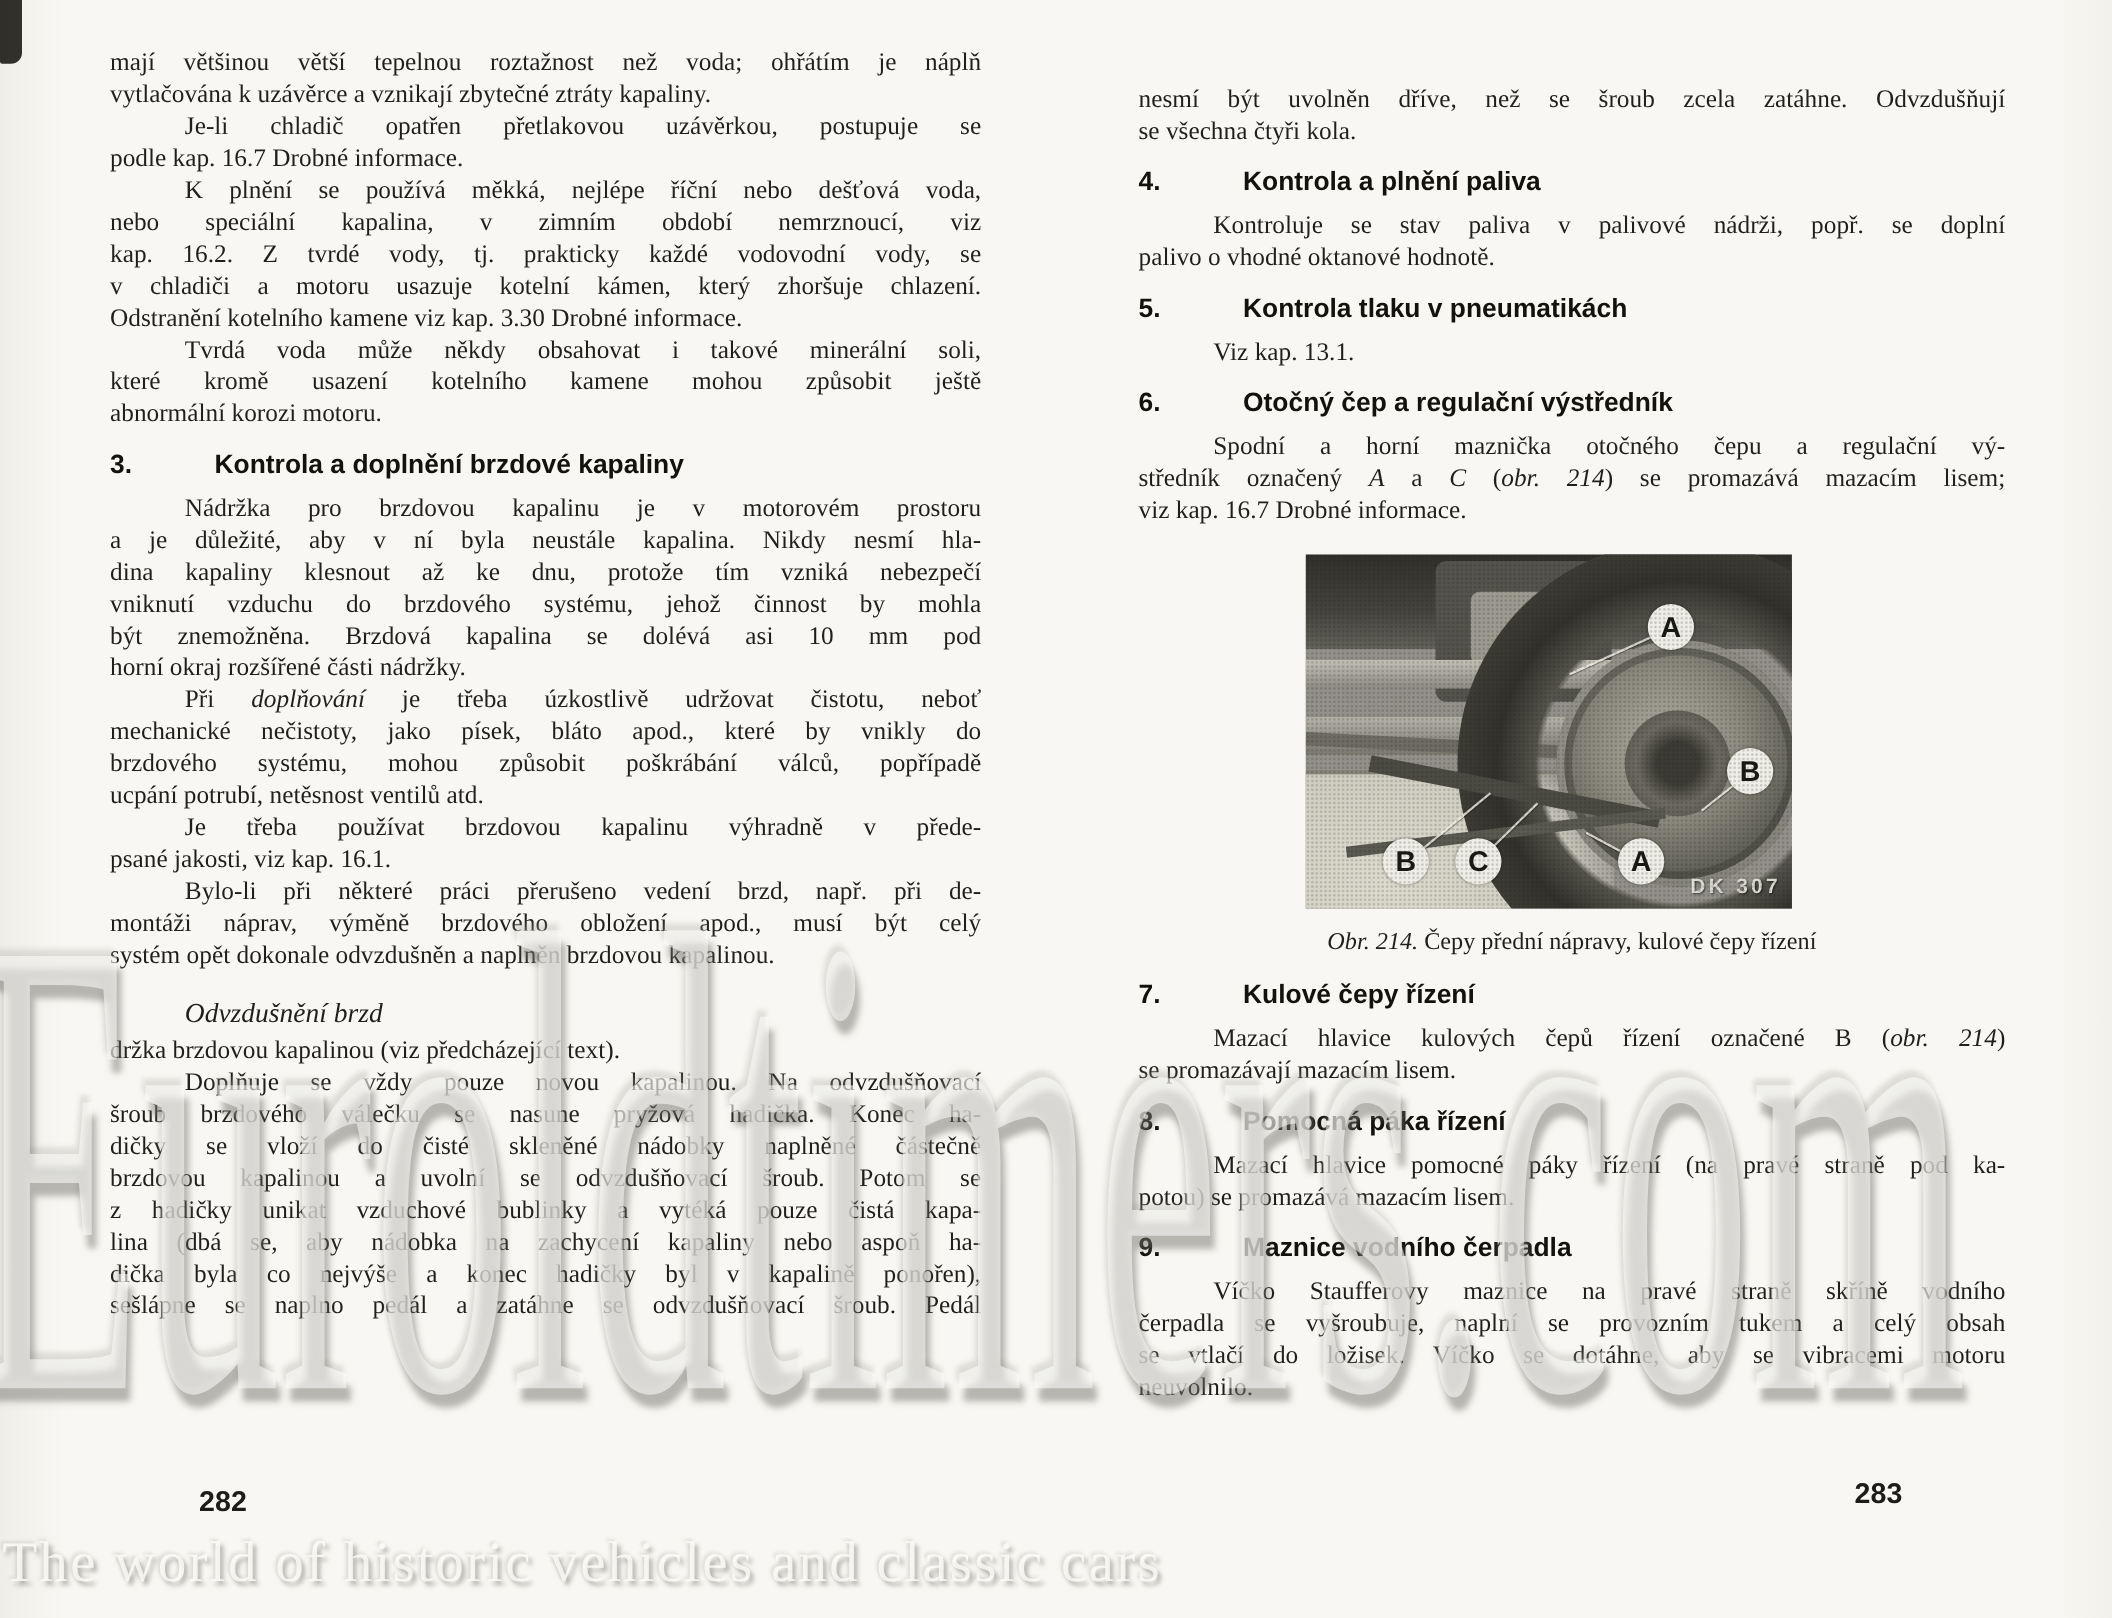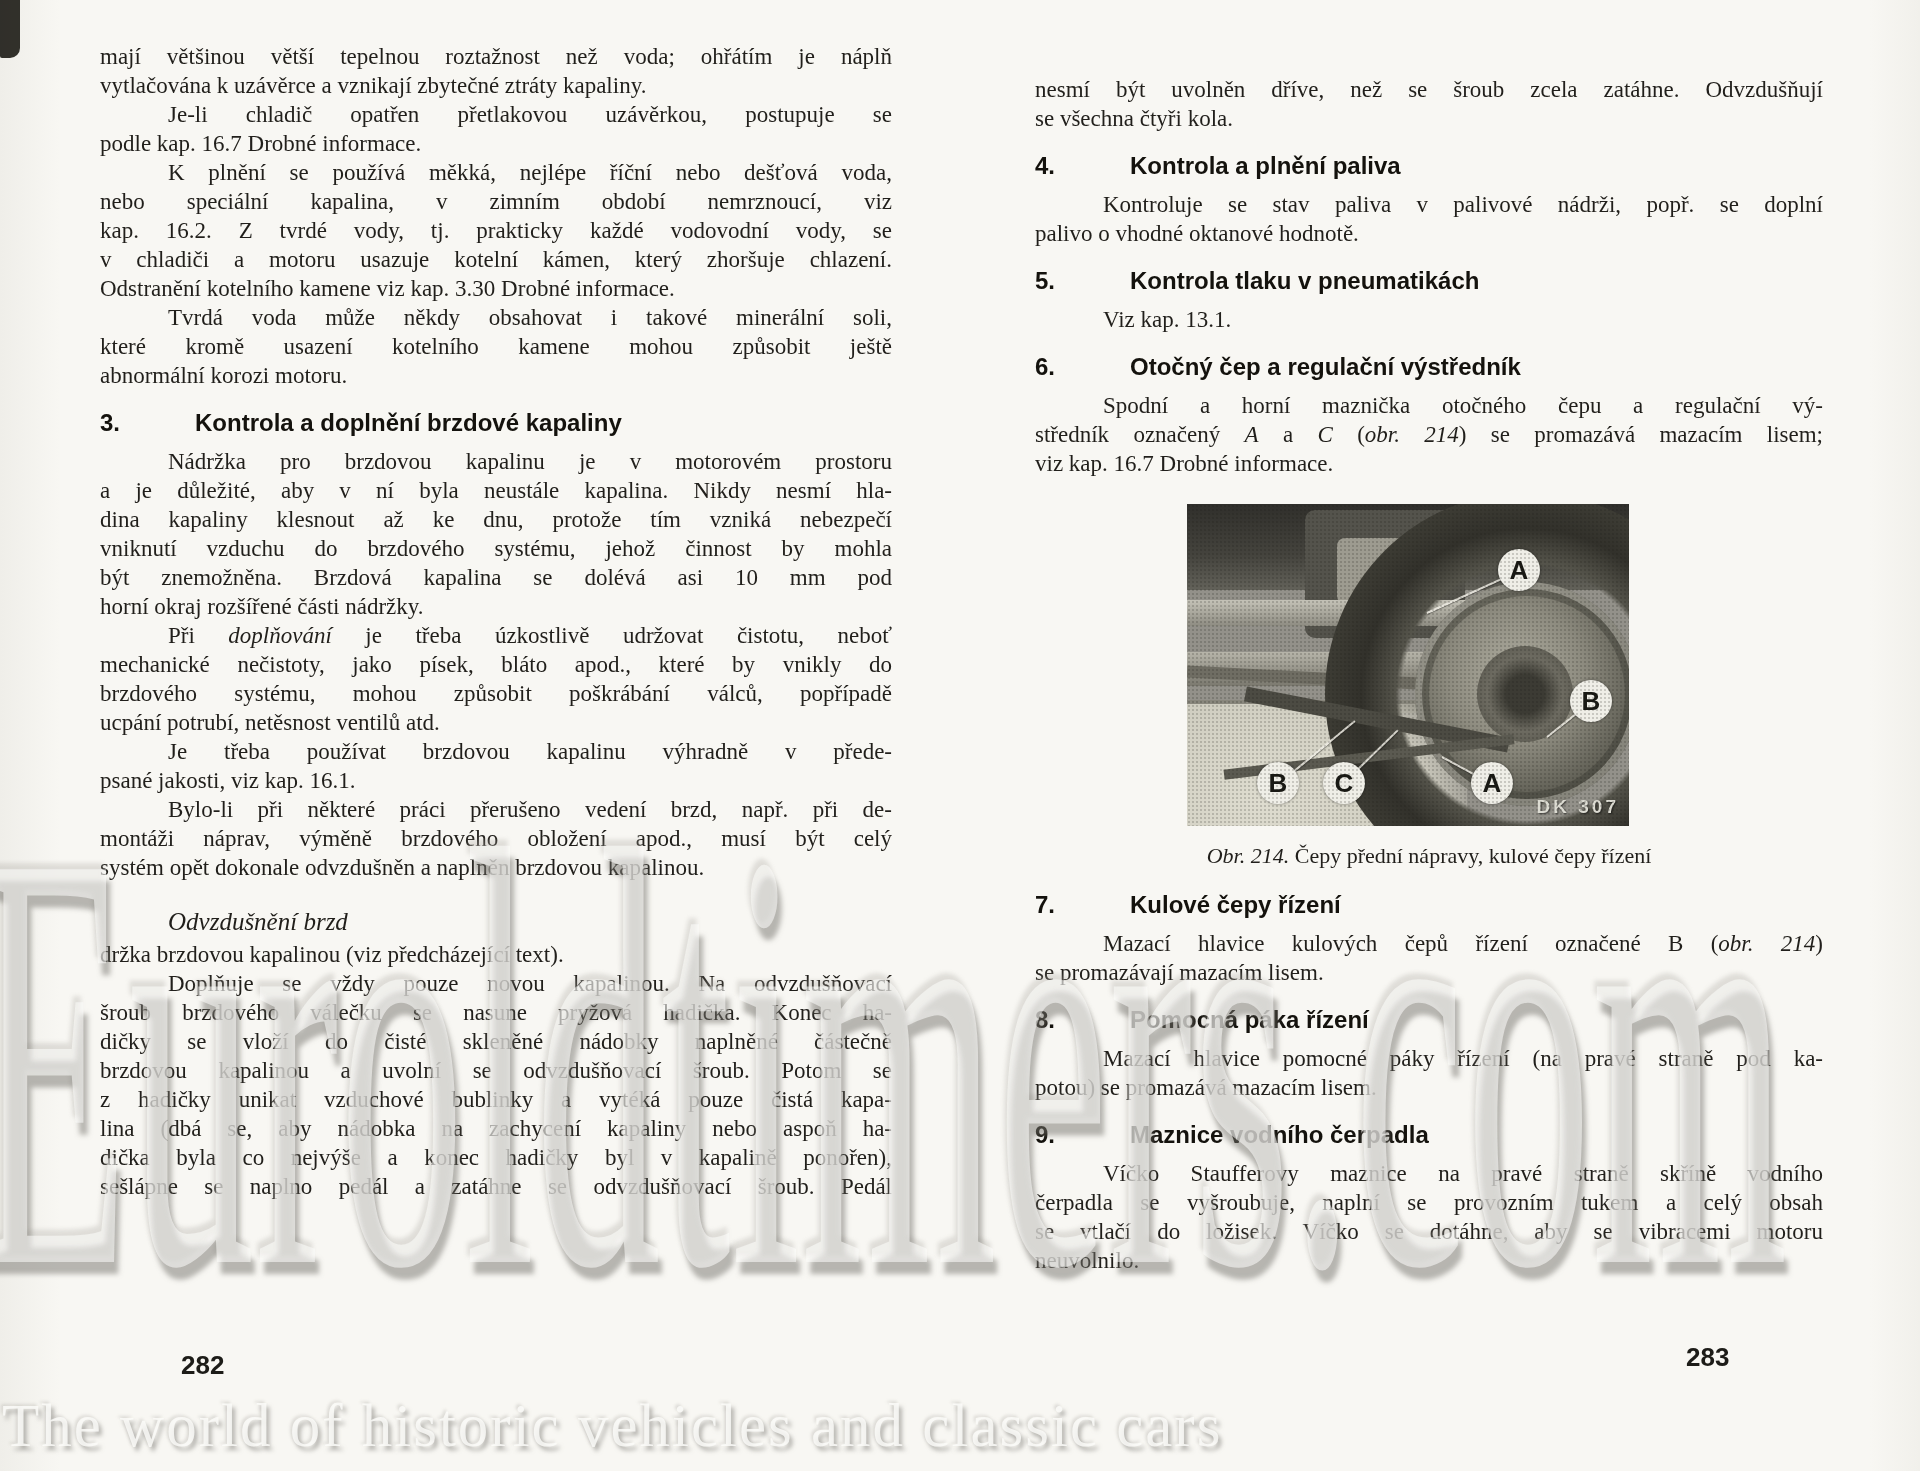--- a/index.html
+++ b/index.html
@@ -51,21 +51,21 @@
   #pn-right{left:1686px;top:1342px;}
   .wm-main{
     position:absolute;left:-25px;top:760px;z-index:5;pointer-events:none;
     font-family:"Liberation Serif",serif;font-size:600px;line-height:1;white-space:nowrap;
     transform:scaleX(0.42);transform-origin:left center;
     color:rgba(253,253,251,0.55);
     text-shadow:10px 12px 9px rgba(118,116,110,0.5), -6px -6px 7px rgba(165,163,157,0.3);
   }
   .wm-bottom{
     position:absolute;left:2px;top:1392px;z-index:5;pointer-events:none;
-    font-family:"Liberation Serif",serif;font-size:61px;line-height:1.1;white-space:nowrap;letter-spacing:2px;
+    font-family:"Liberation Serif",serif;font-size:52px;line-height:1.1;white-space:nowrap;letter-spacing:2px;
     color:rgba(252,252,250,0.82);
     text-shadow:3px 4px 4px rgba(122,120,114,0.55), -2px -2px 3px rgba(168,166,160,0.32);
   }
 </style>
 </head>
 <body>
 
 <div id="canvas">
   <div class="corner-mark"></div>
   <div id="left-col" class="col">

